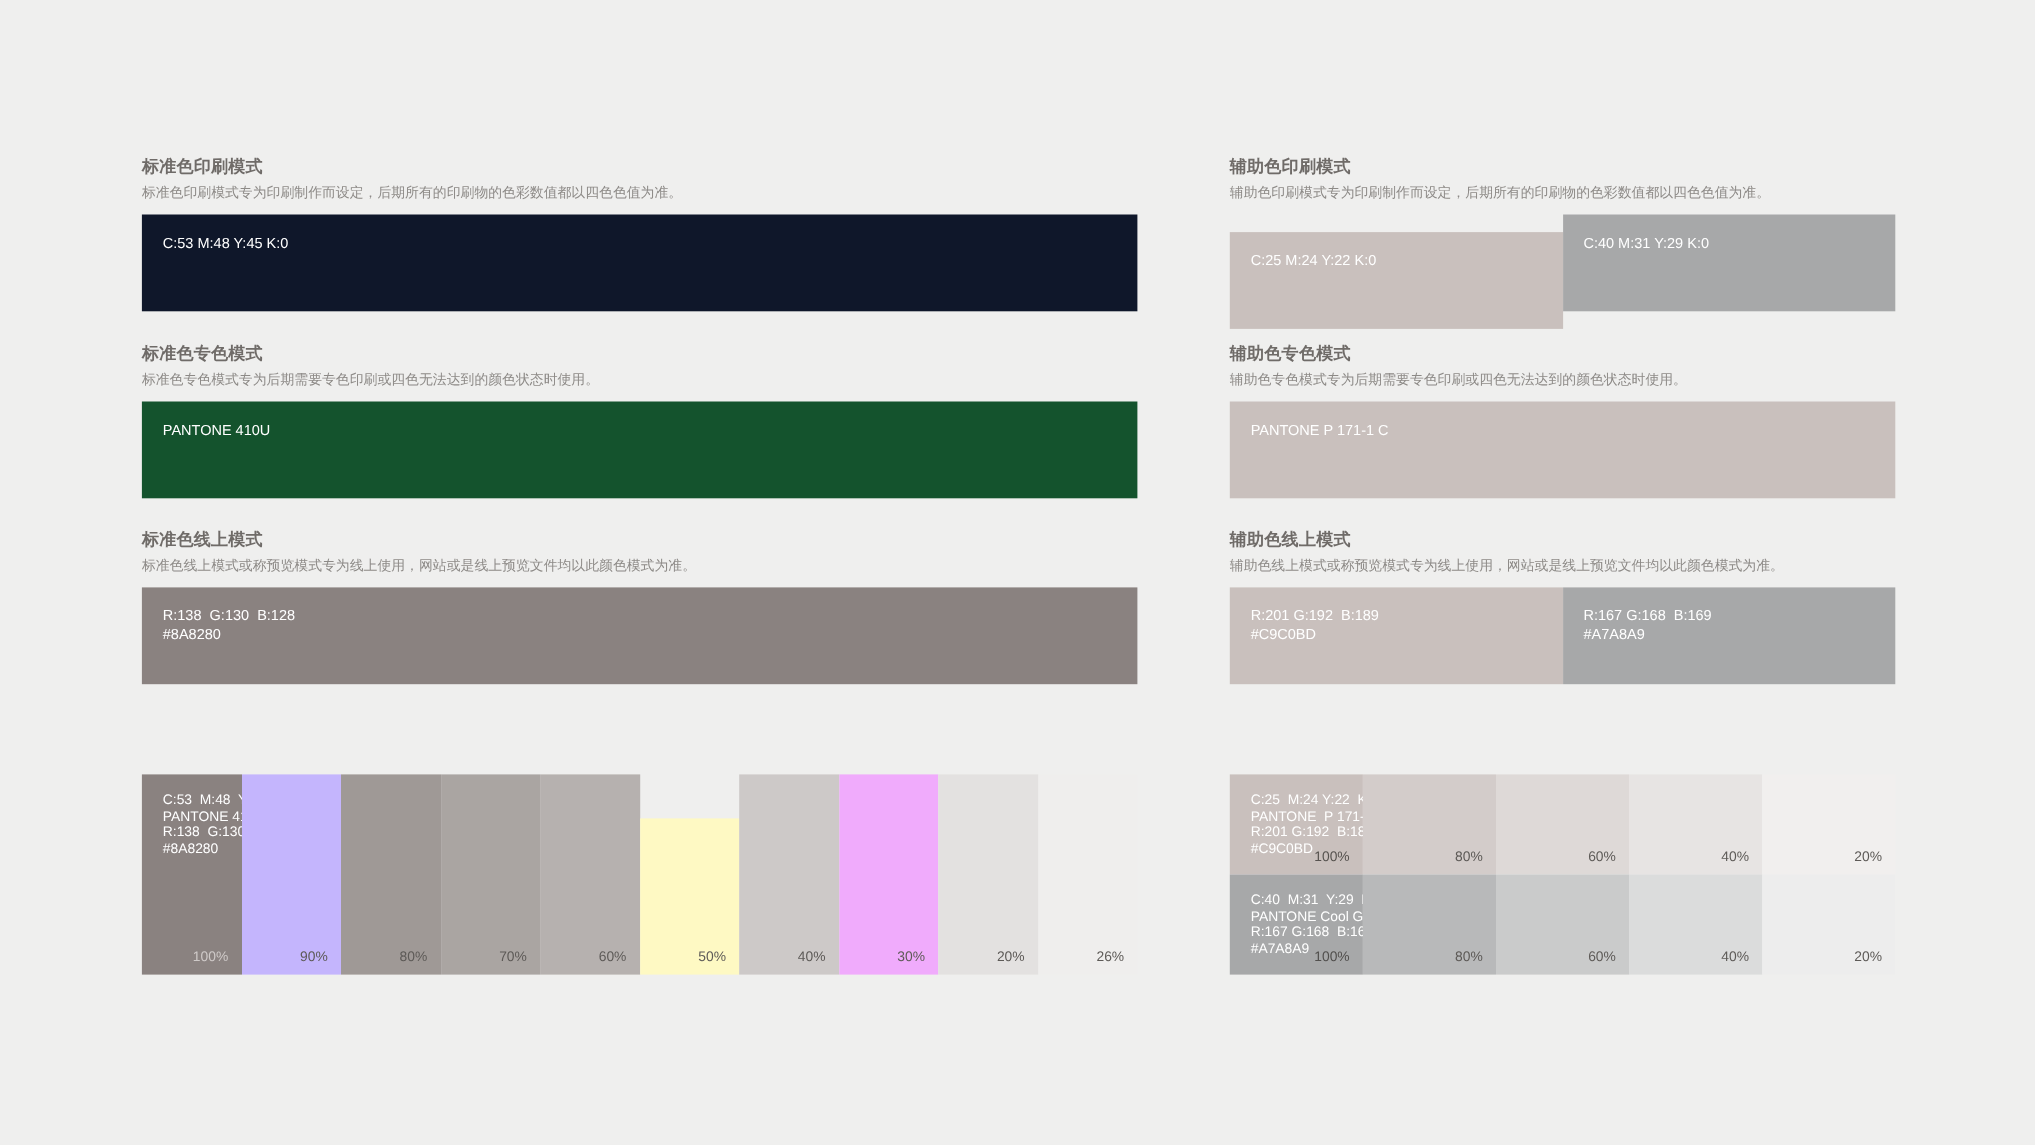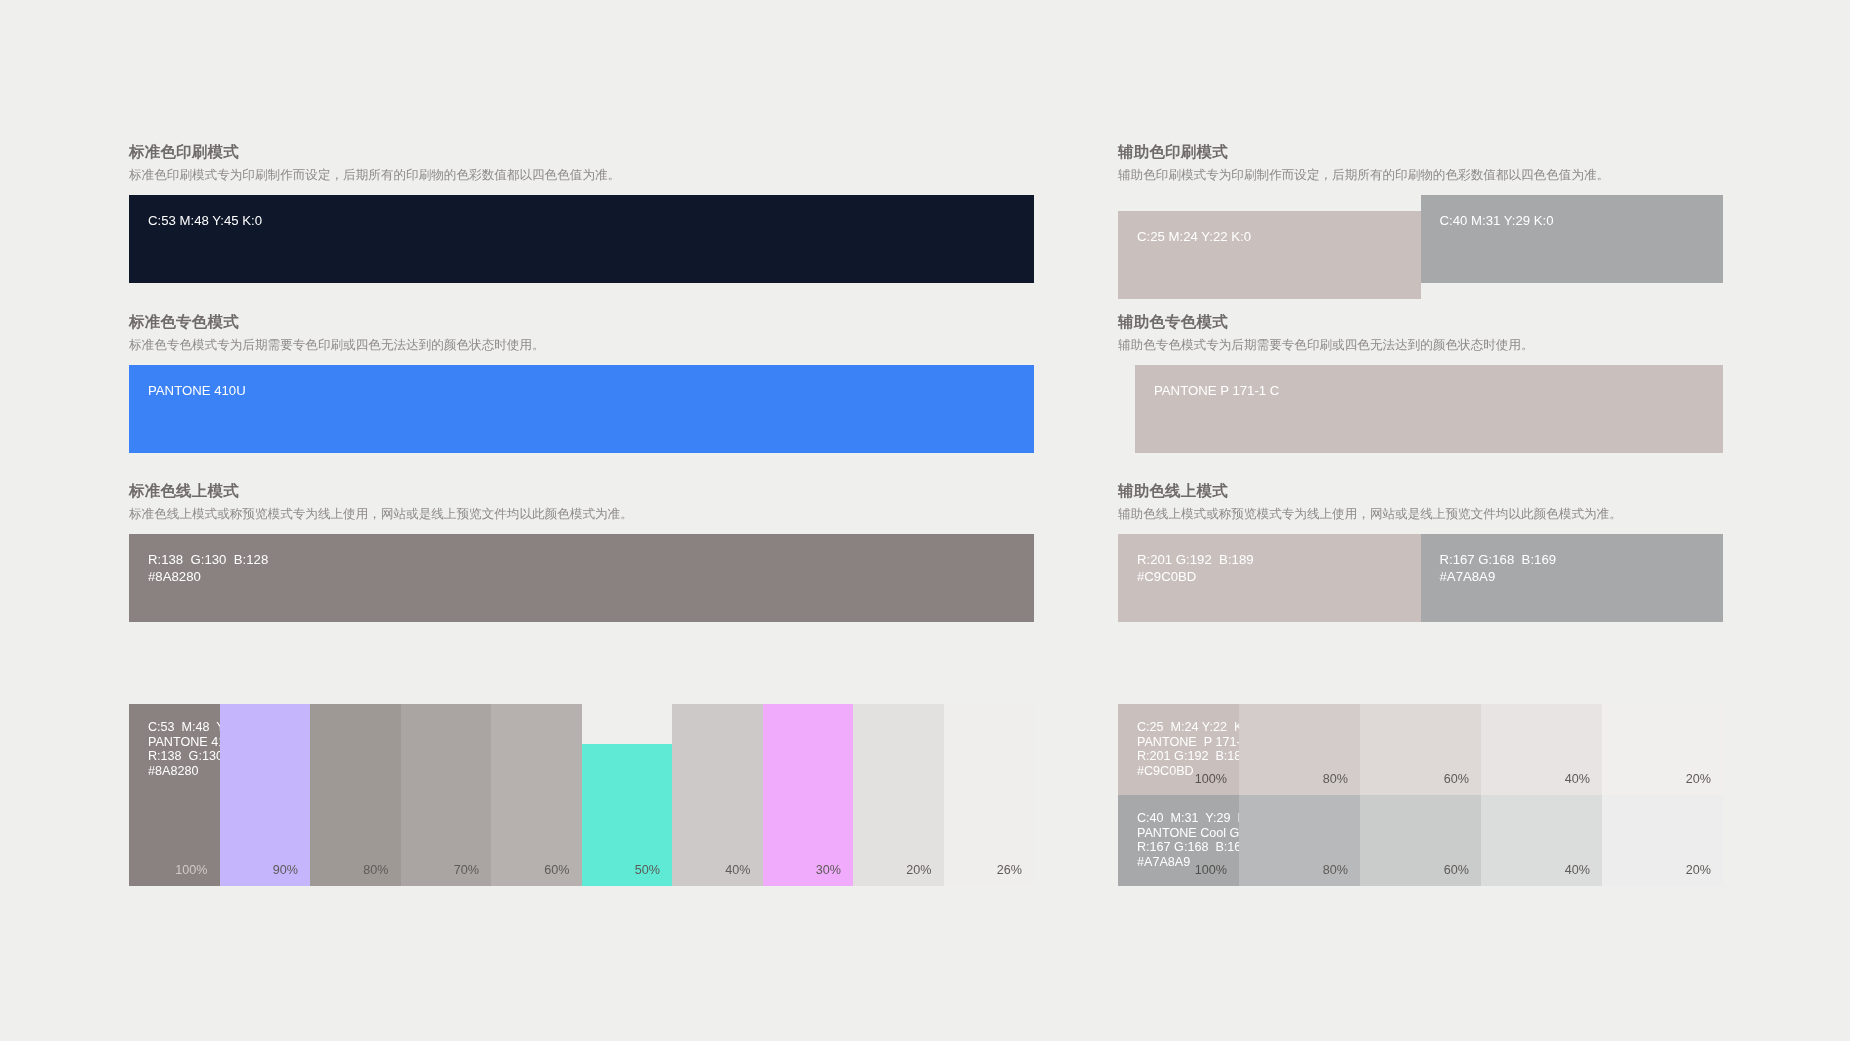--- a/index.html
+++ b/index.html
@@ -95,21 +95,21 @@
         <div class="swatch" style="flex:1 1 0;background:#0f172a;">
           <div class="swatch-label">C:53  M:48  Y:45  K:0</div>
         </div>
       </div>
     </div>
 
     <div class="block" style="top:312px;">
       <div class="sec-title">标准色专色模式</div>
       <div class="sec-desc">标准色专色模式专为后期需要专色印刷或四色无法达到的颜色状态时使用。</div>
       <div class="swatch-row">
-        <div class="swatch" style="flex:1 1 0;background:#3b82f6;text-align:center;">
+        <div class="swatch" style="flex:1 1 0;background:#14532d;text-align:center;">
           <div class="swatch-label">PANTONE  410U</div>
         </div>
       </div>
     </div>
 
     <div class="block" style="top:481px;">
       <div class="sec-title">标准色线上模式</div>
       <div class="sec-desc">标准色线上模式或称预览模式专为线上使用，网站或是线上预览文件均以此颜色模式为准。</div>
       <div class="swatch-row">
         <div class="swatch" style="flex:1 1 0;background:#8A8280;">
@@ -133,21 +133,21 @@
         </div>
         <div class="ramp-cell" style="background:#9F9996;">
           <div class="ramp-pct">80%</div>
         </div>
         <div class="ramp-cell" style="background:#AAA5A2;">
           <div class="ramp-pct">70%</div>
         </div>
         <div class="ramp-cell" style="background:#B6B1AF;">
           <div class="ramp-pct">60%</div>
         </div>
-        <div class="ramp-cell" style="background:#5eead4;margin-top:40px;">
+        <div class="ramp-cell" style="background:#fef9c3;margin-top:40px;">
           <div class="ramp-pct">50%</div>
         </div>
         <div class="ramp-cell" style="background:#CDC9C8;">
           <div class="ramp-pct">40%</div>
         </div>
         <div class="ramp-cell" style="background:#f0abfc;">
           <div class="ramp-pct">30%</div>
         </div>
         <div class="ramp-cell" style="background:#E3E1E0;">
           <div class="ramp-pct">20%</div>
@@ -172,21 +172,21 @@
         <div class="swatch" style="flex:1 1 0;background:#A7A8A9;">
           <div class="swatch-label">C:40  M:31  Y:29  K:0</div>
         </div>
       </div>
     </div>
 
     <div class="block" style="top:312px;">
       <div class="sec-title">辅助色专色模式</div>
       <div class="sec-desc">辅助色专色模式专为后期需要专色印刷或四色无法达到的颜色状态时使用。</div>
       <div class="swatch-row">
-        <div class="swatch" style="flex:1 1 0;background:#C9C0BD;margin-left:17px;">
+        <div class="swatch" style="flex:1 1 0;background:#C9C0BD;">
           <div class="swatch-label">PANTONE  P 171-1 C</div>
         </div>
       </div>
     </div>
 
     <div class="block" style="top:481px;">
       <div class="sec-title">辅助色线上模式</div>
       <div class="sec-desc">辅助色线上模式或称预览模式专为线上使用，网站或是线上预览文件均以此颜色模式为准。</div>
       <div class="swatch-row">
         <div class="swatch" style="flex:1 1 0;background:#C9C0BD;">

